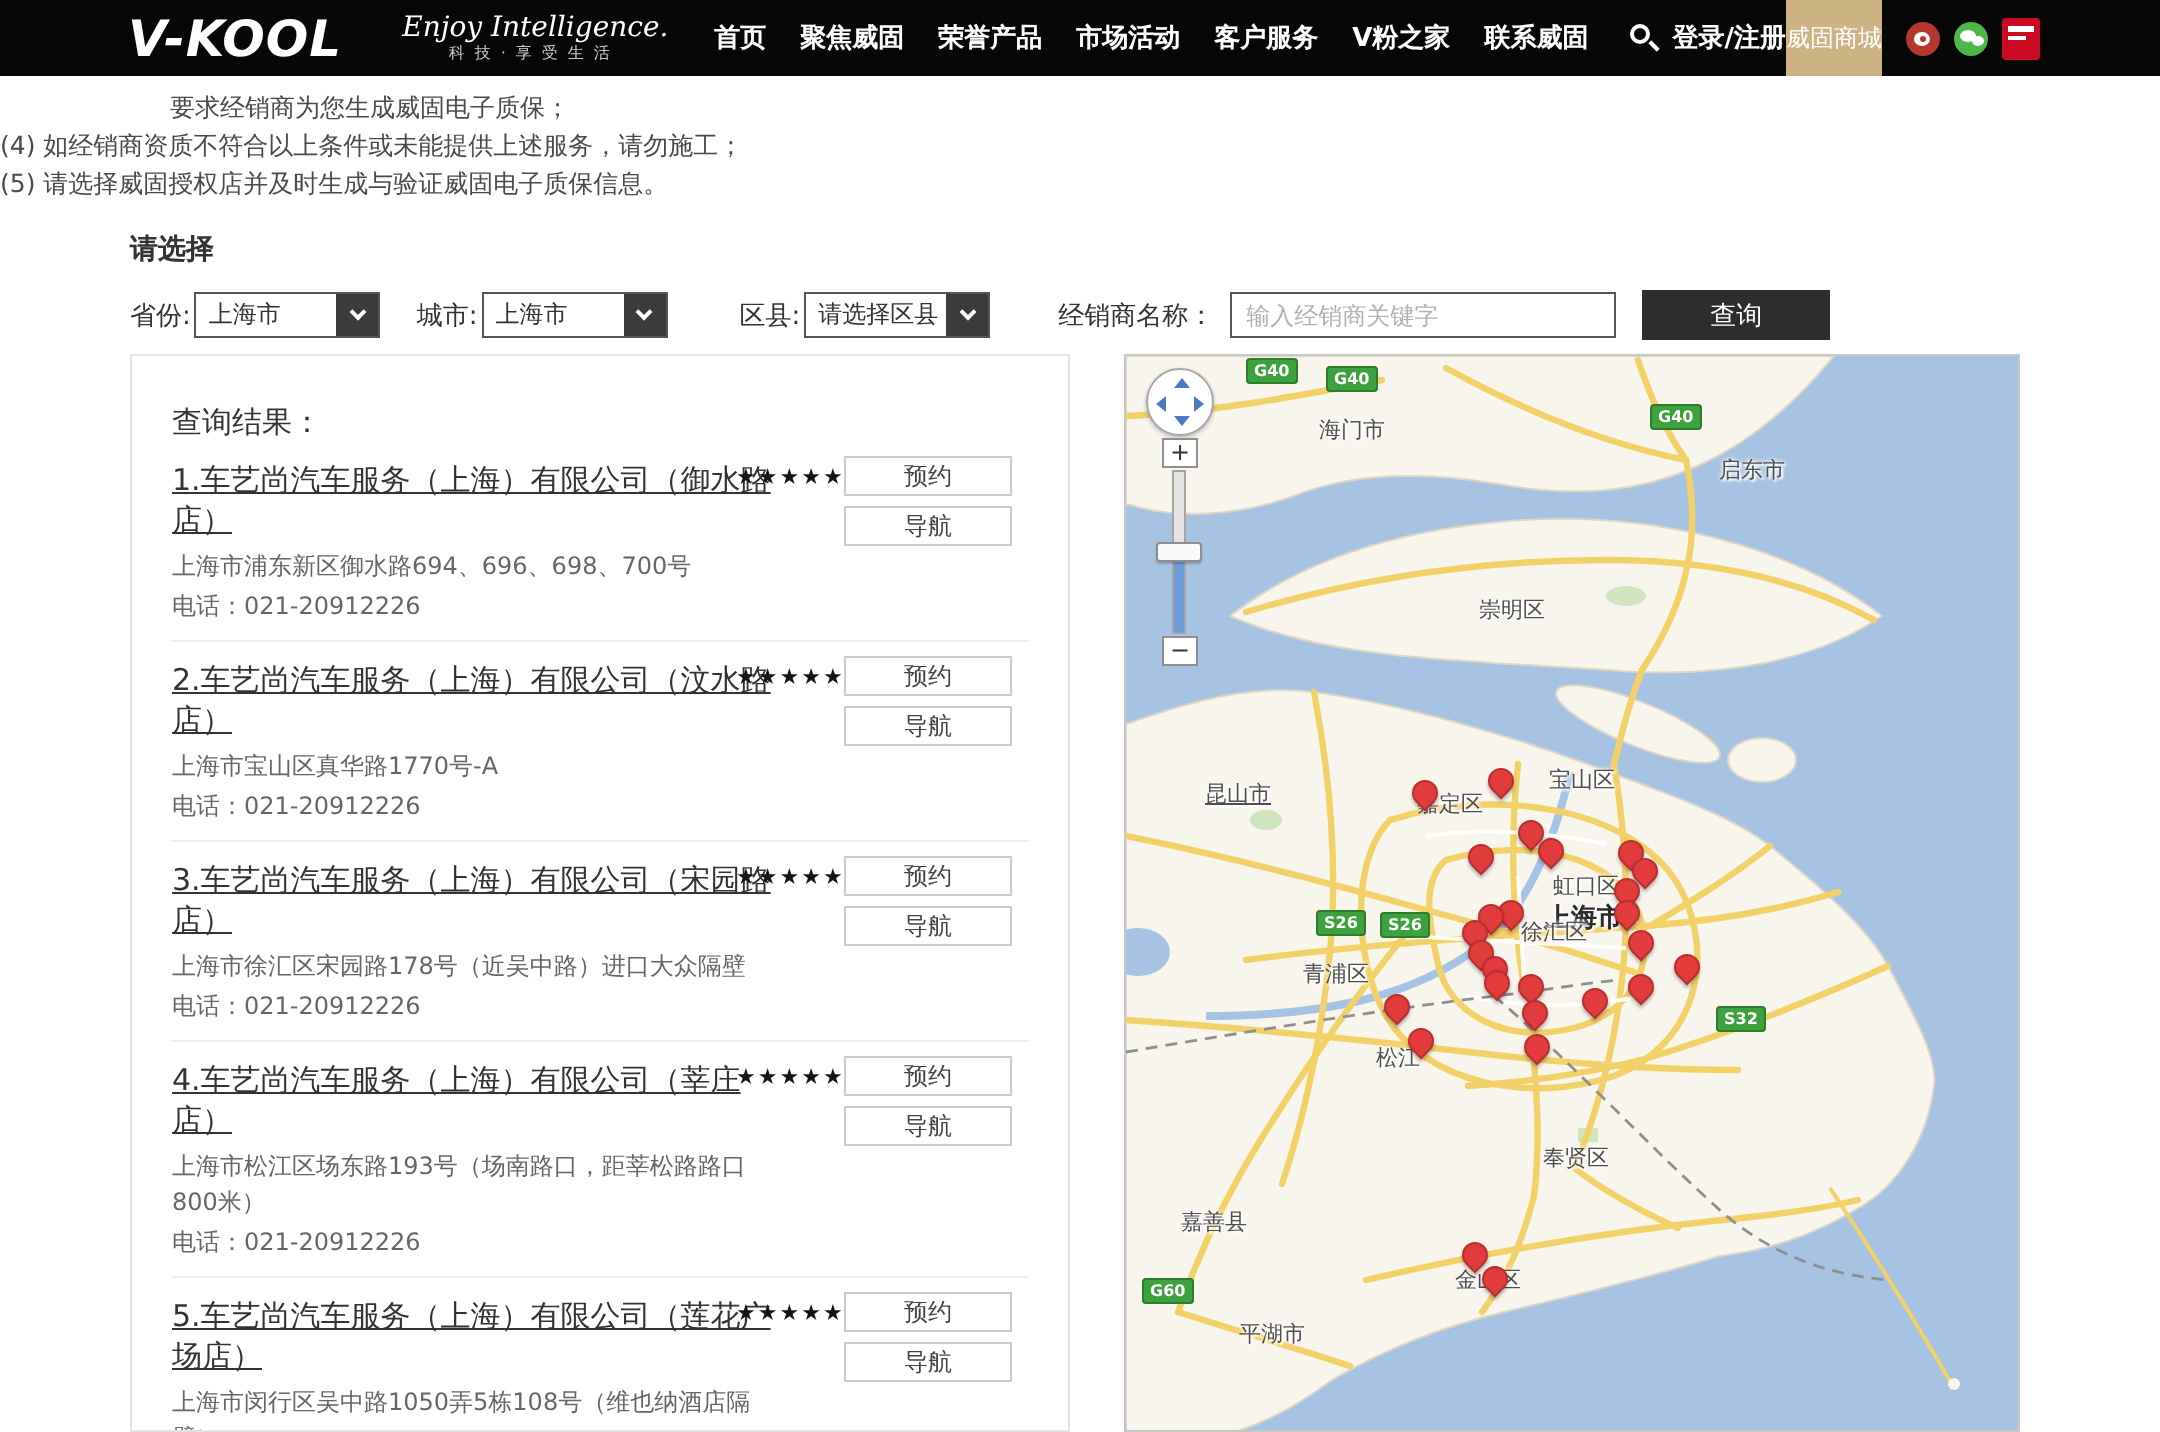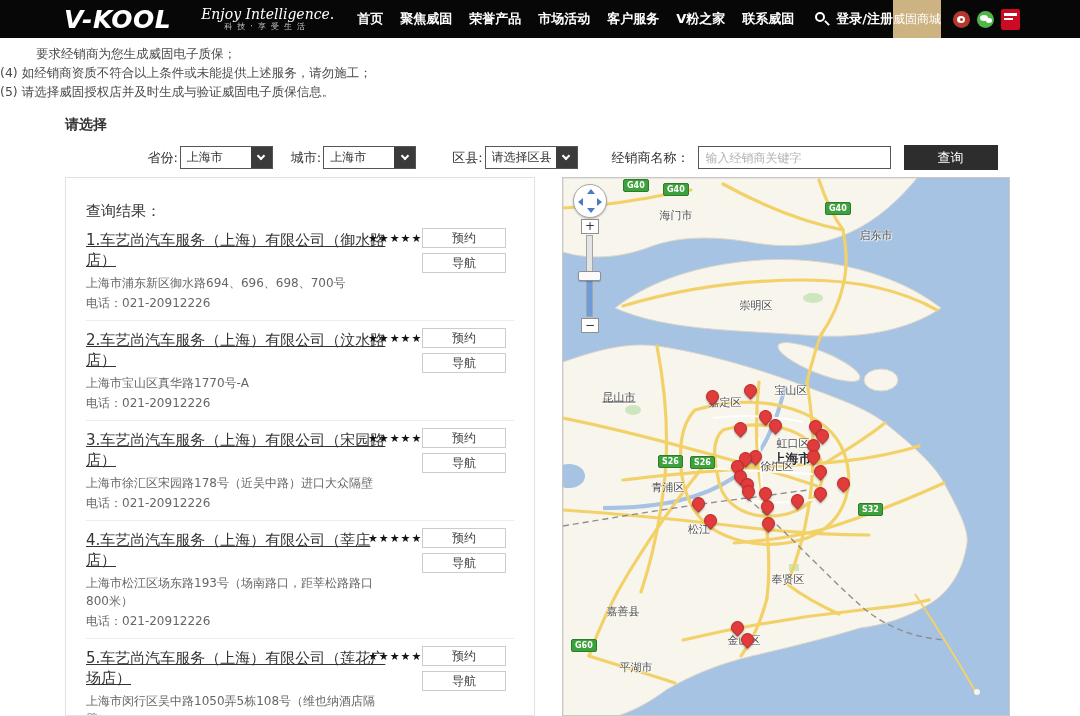--- a/index.html
+++ b/index.html
@@ -36,27 +36,27 @@
   .ic-wechat:before { content:""; position:absolute; left:3px; top:4px; width:8px; height:6px;
                       border-radius:50%; background:#fff; }
   .ic-wechat:after { content:""; position:absolute; left:9px; top:7px; width:6px; height:5px;
                      border-radius:50%; background:#fff; }
   .ic-tmall { position:relative; width:19px; height:21px; border-radius:2px; background:#cc0a22; cursor:pointer; }
   .ic-tmall:before { content:""; position:absolute; left:3px; top:4px; width:13px; height:3px; background:#fff; }
   .ic-tmall:after { content:""; position:absolute; left:3px; top:9px; width:9px; height:2px; background:#fff; }
 
   
   .notice { padding-top:6px; color:#4a4a4a; font-size:12.5px; line-height:19px; }
-  .notice .n1 { padding-left:36px; }
+  .notice .n1 { padding-left:85px; }
   .notice .n2 { }
 
   .choose-title { margin:15px 0 0 65px; font-size:14px; color:#333;font-weight:bold; }
 
   
-  .filter-row { display:flex; align-items:center; margin:11px 0 0 65px;justify-content:center; }
+  .filter-row { display:flex; align-items:center; margin:11px 0 0 65px; }
   .flabel { font-size:13px; color:#333; white-space:nowrap; }
   .dd { position:relative; width:93px; height:23px; border:1px solid #555; background:#fff;
         font-size:12px; color:#333; line-height:21px; padding-left:6px; margin-left:2px; cursor:pointer; }
   .dd-val { display:block; overflow:hidden; white-space:nowrap; width:62px; }
   .dd-arrow { position:absolute; right:0; top:0; width:21px; height:21px; background:#3b3b3b;
               display:flex; align-items:center; justify-content:center; }
   .dd-arrow i { width:6px; height:6px; border-right:2px solid #fff; border-bottom:2px solid #fff;
                 transform:rotate(45deg); margin-top:-3px; }
   .ml18 { margin-left:18px; } .ml36 { margin-left:36px; } .ml34 { margin-left:34px; }
   .dealer-input { width:193px; height:23px; border:1px solid #555; margin-left:8px;
@@ -307,21 +307,21 @@
         <span class="mlabel" style="left: 193px; top: 127px;">崇明区</span>
         <span class="mlabel" style="left: 56px; top: 219px; text-decoration: underline;">昆山市</span>
         <span class="mlabel" style="left: 162px; top: 224px;">嘉定区</span>
         <span class="mlabel" style="left: 228px; top: 212px;">宝山区</span>
         <span class="mlabel" style="left: 230px; top: 265px;">虹口区</span>
         <span class="mlabel big" style="left: 229px; top: 281px;">上海市</span>
         <span class="mlabel" style="left: 214px; top: 288px;">徐汇区</span>
         <span class="mlabel" style="left: 105px; top: 309px;">青浦区</span>
         <span class="mlabel" style="left: 136px; top: 351px;">松江</span>
         <span class="mlabel" style="left: 225px; top: 401px;">奉贤区</span>
-        <span class="mlabel" style="left: 60px; top: 433px;">嘉善县</span>
+        <span class="mlabel" style="left: 44px; top: 433px;">嘉善县</span>
         <span class="mlabel" style="left: 73px; top: 489px; text-align: right;">平湖市</span>
         <span class="mlabel" style="left: 181px; top: 462px;">金山区</span>
         <span class="badge" style="left: 60px; top: 1px;">G40</span>
         <span class="badge" style="left: 100px; top: 5px;">G40</span>
         <span class="badge" style="left: 262px; top: 24px;">G40</span>
         <span class="badge" style="left: 95px; top: 277px;">S26</span>
         <span class="badge" style="left: 127px; top: 278px;">S26</span>
         <span class="badge" style="left: 295px; top: 325px;">S32</span>
         <span class="badge" style="left: 8px; top: 461px;">G60</span>
         <span class="pin" style="left: 143px; top: 212px; background: rgb(225, 59, 59);"></span>

